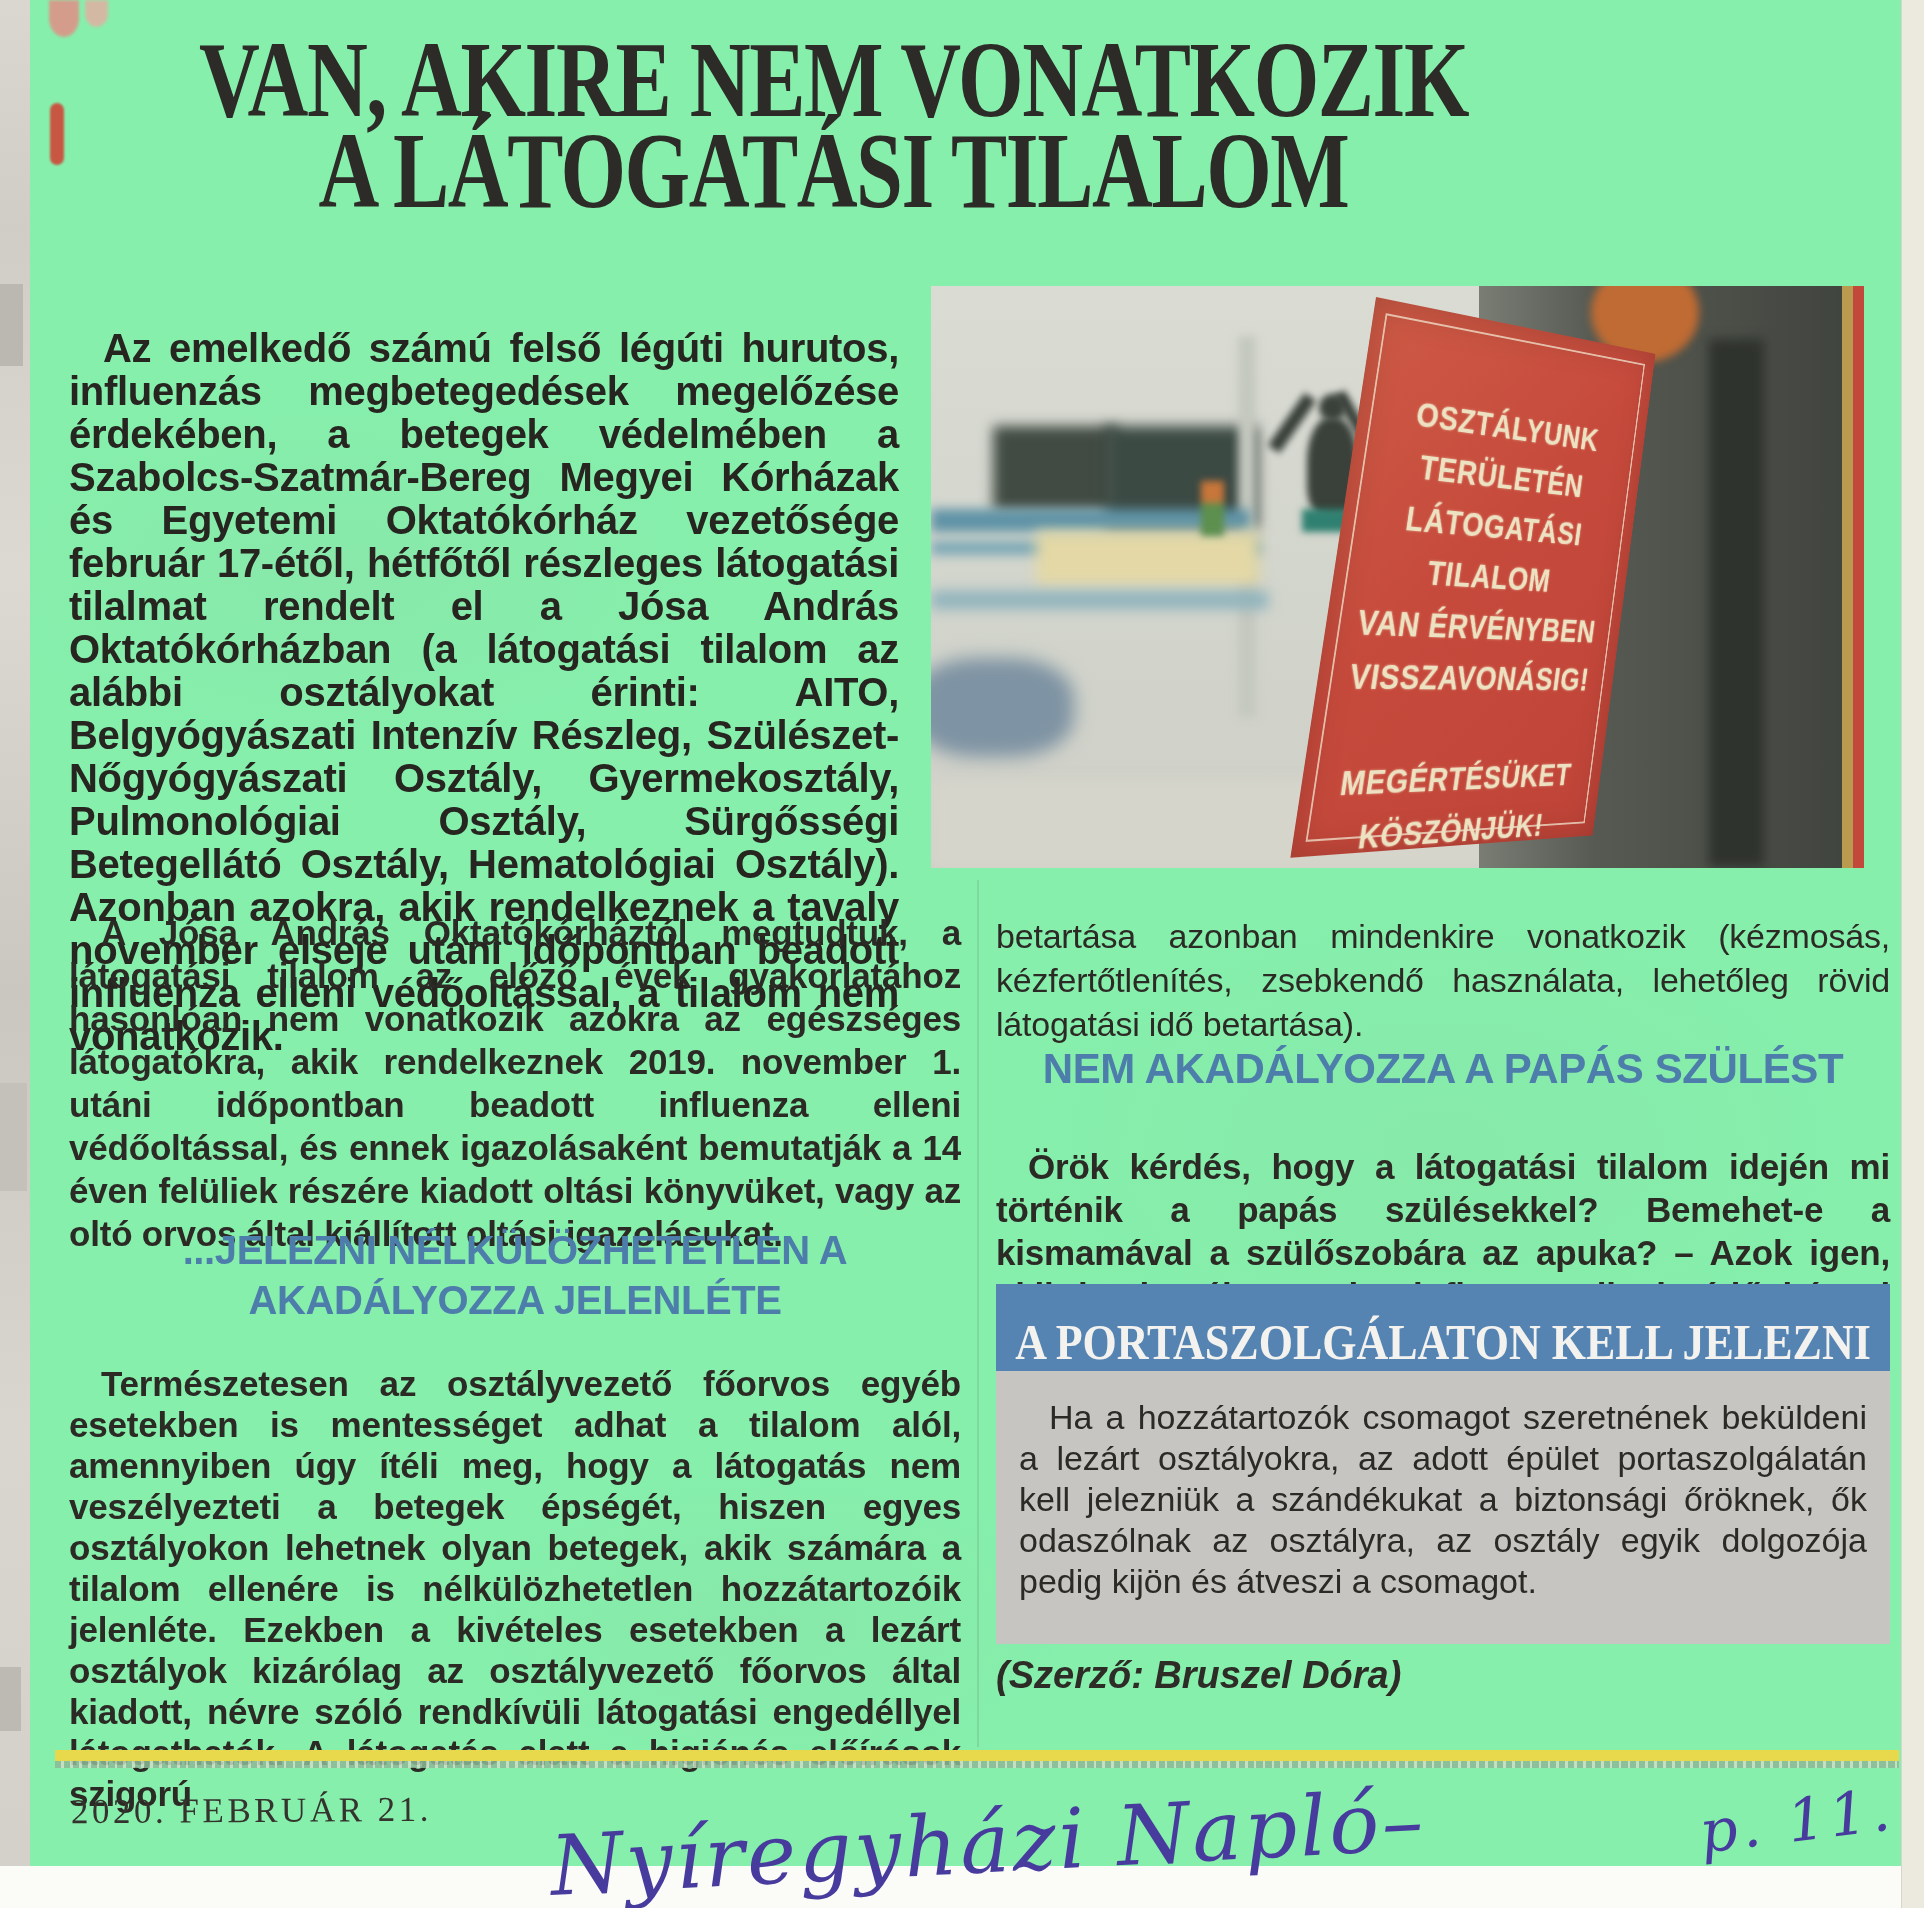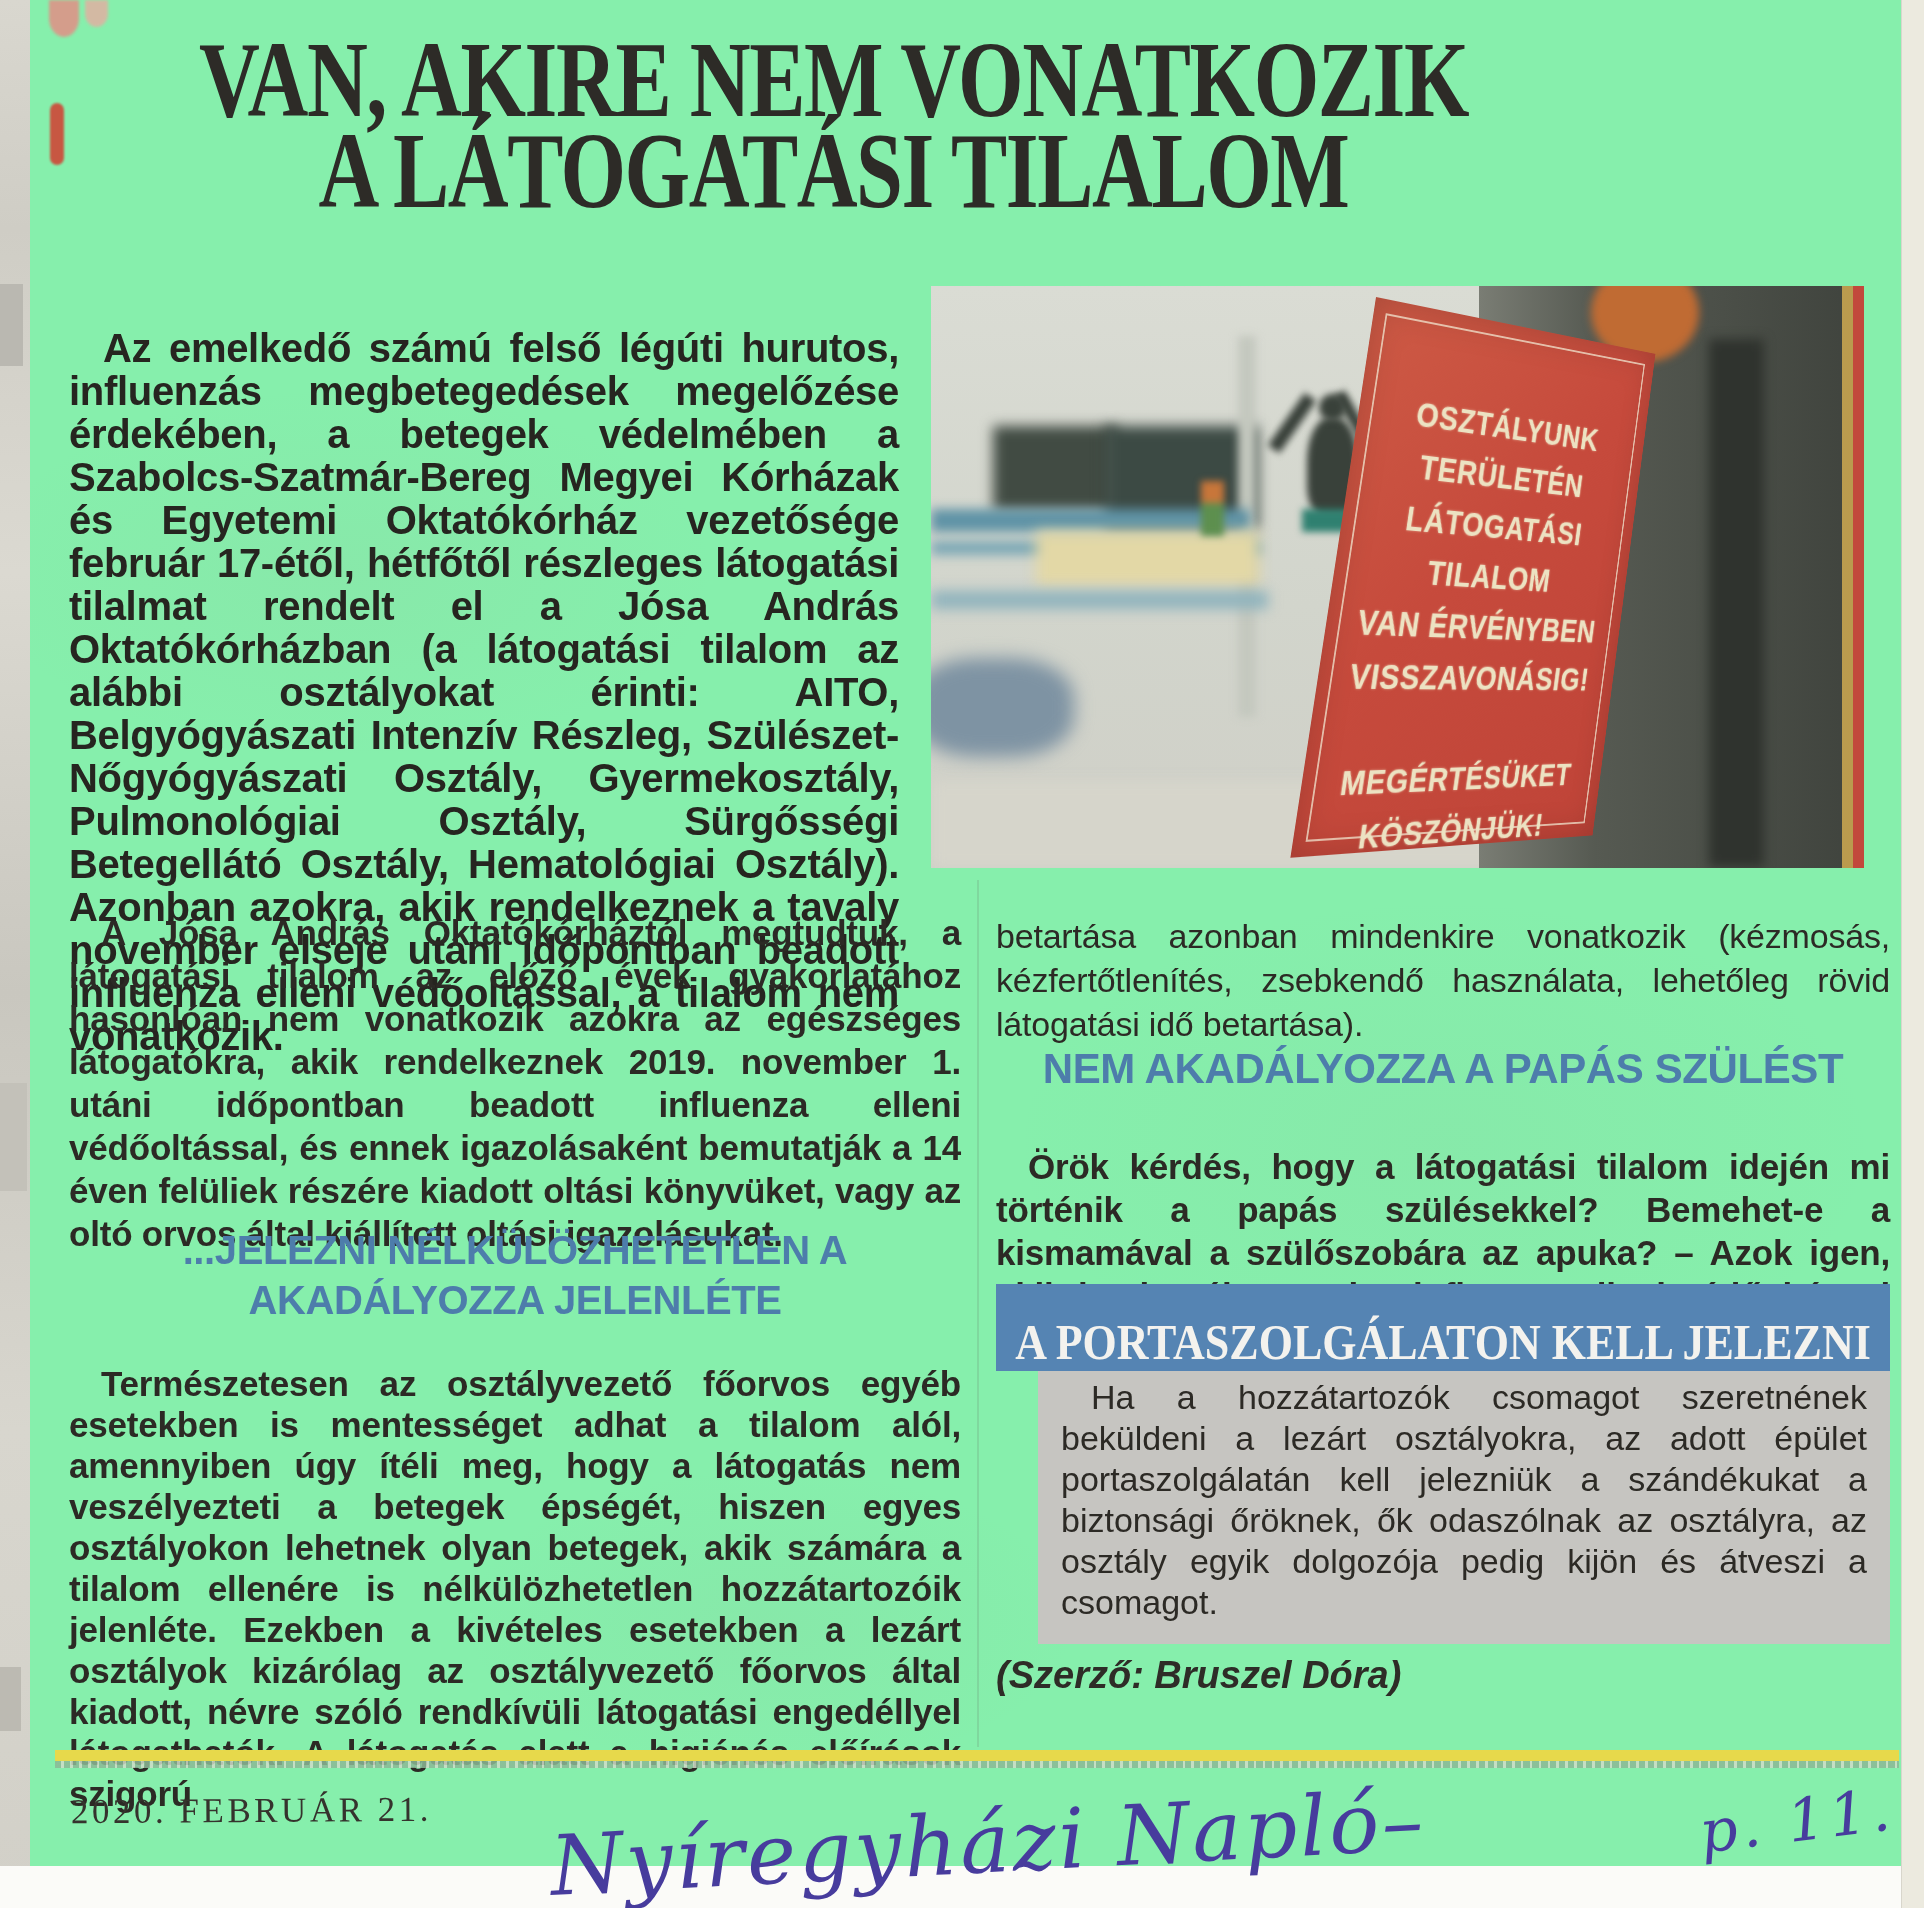--- a/index.html
+++ b/index.html
@@ -58,22 +58,22 @@
   .sign-text{position:absolute;inset:0;padding-top:82px;text-align:center;color:#ece2c2;font-weight:bold;
              font-size:35px;line-height:53px;letter-spacing:0.9px;filter:blur(0.5px);
              text-shadow:0 0 2.7px rgba(255,245,215,.5);}
   .sign-footer{margin-top:51px;font-size:34px;}
 
   
   .infobox{left:996px;top:1284px;width:894px;height:360px;}
   .infobox-header{height:87px;background:#5584b3;color:#f3f2ee;display:flex;align-items:flex-end;justify-content:center;}
   .infobox-header span{font-family:"Liberation Serif",serif;font-weight:bold;font-size:50px;letter-spacing:0;
                        transform:scaleX(0.88);white-space:nowrap;}
-  .infobox-body{height:273px;background:#c6c5c1;box-sizing:border-box;padding:6px 23px 0;
-                font-size:34px;line-height:41px;text-align:justify;text-indent:30px;color:#2c2a25;overflow:hidden;margin-left:42px;}
+  .infobox-body{height:273px;background:#c6c5c1;box-sizing:border-box;padding:26px 23px 0;
+                font-size:34px;line-height:41px;text-align:justify;text-indent:30px;color:#2c2a25;overflow:hidden;}
 
   .byline{left:996px;top:1654px;width:894px;text-align:left;font-style:italic;font-weight:600;
           font-size:38px;color:#2e2c27;}
 
   
   .rule-yellow{left:55px;top:1750px;width:1844px;height:10.6px;background:#e7d94b;}
   .rule-green{left:55px;top:1761px;width:1844px;height:7px;opacity:.85;
               background:repeating-linear-gradient(90deg,#8cb896 0 6.2px,#cfdcc8 6.2px 8.9px);}
   .issue-date{left:71px;top:1791px;font-family:"Liberation Serif",serif;font-size:35px;
               letter-spacing:3.5px;color:#35332d;transform:rotate(-0.4deg);}

